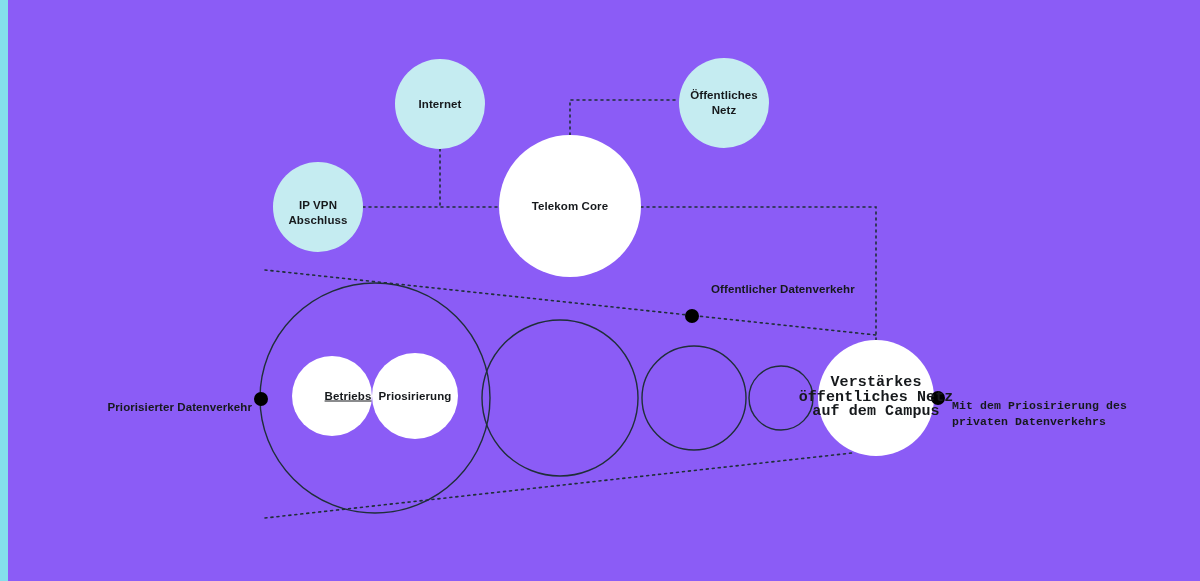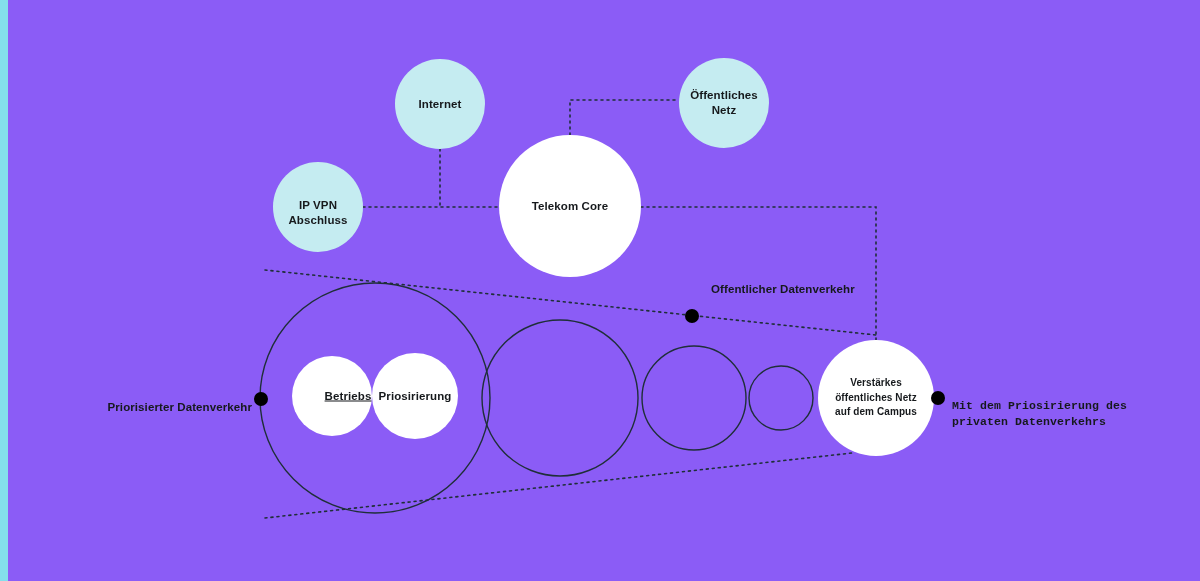--- a/index.html
+++ b/index.html
@@ -40,22 +40,23 @@
     color: #16191c;
     font-size: 11.5px;
     line-height: 15px;
     font-weight: 600;
     letter-spacing: 0.1px;
     white-space: pre-line;
     transform: translate(-50%, -50%);
     pointer-events: none;
   }
   .node-label.small {
-    font-size: 10px;
+    font-size: 15px;
     line-height: 14.5px;
+    font-family: Liberation Mono, monospace;
   }
   .edge-label {
     position: absolute;
     color: #16191c;
     font-size: 11.5px;
     line-height: 16px;
     font-weight: 600;
     letter-spacing: 0.1px;
     white-space: pre-line;
   }

